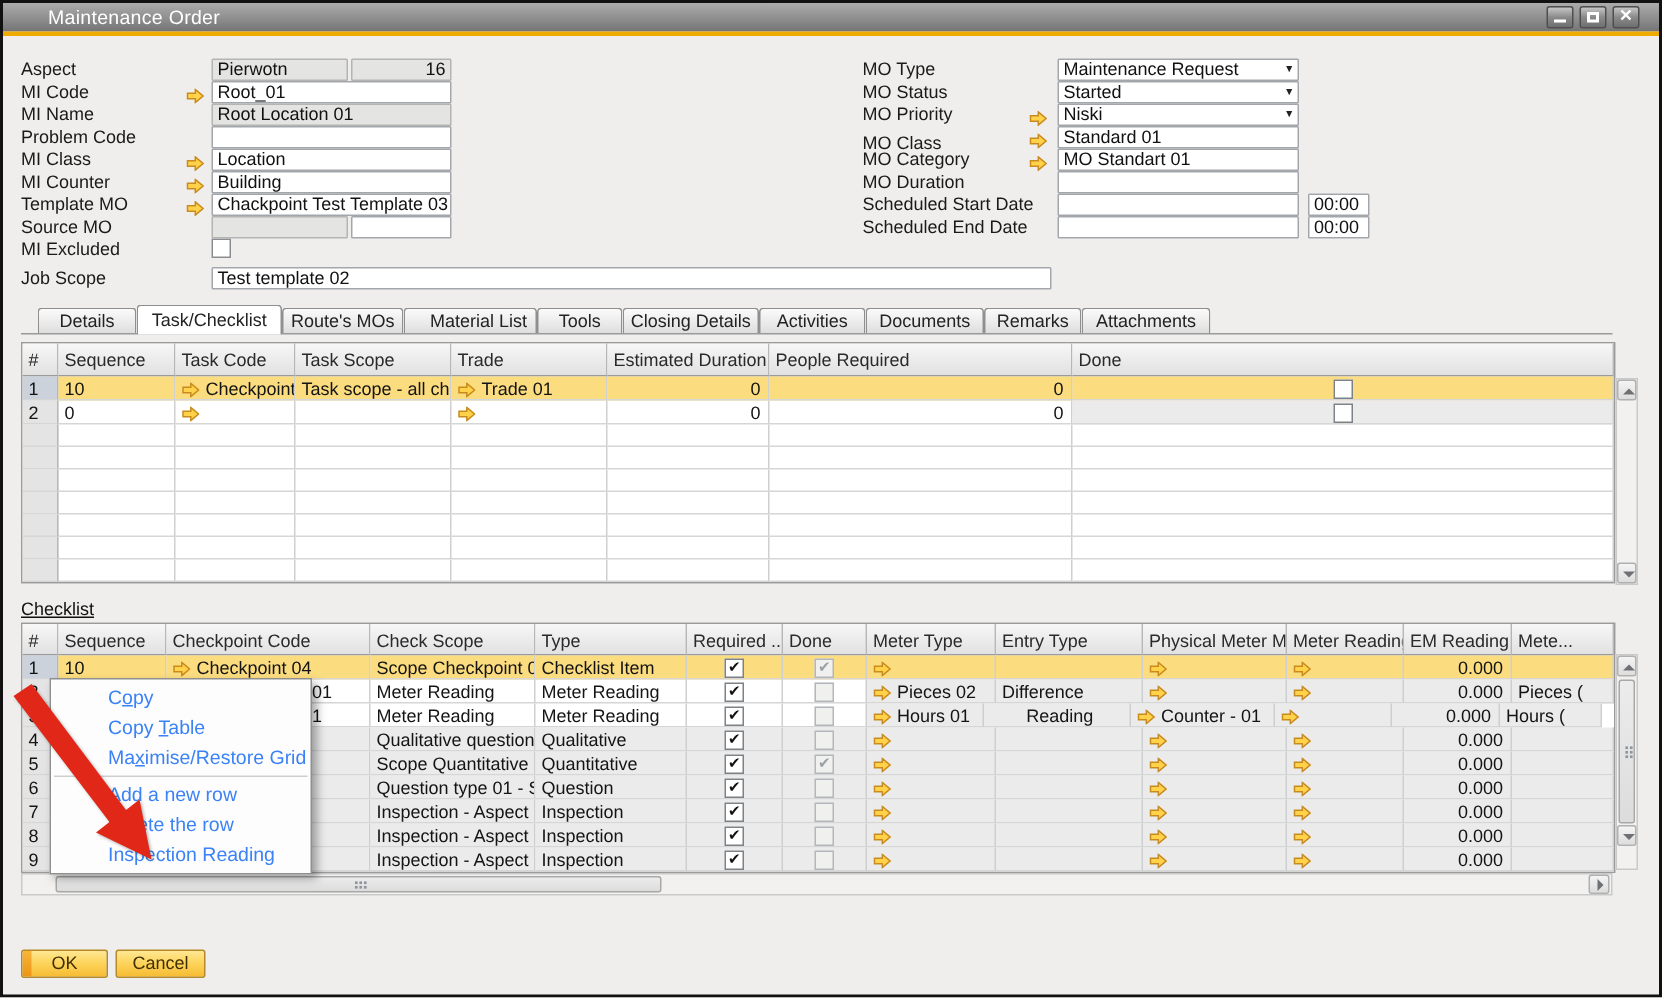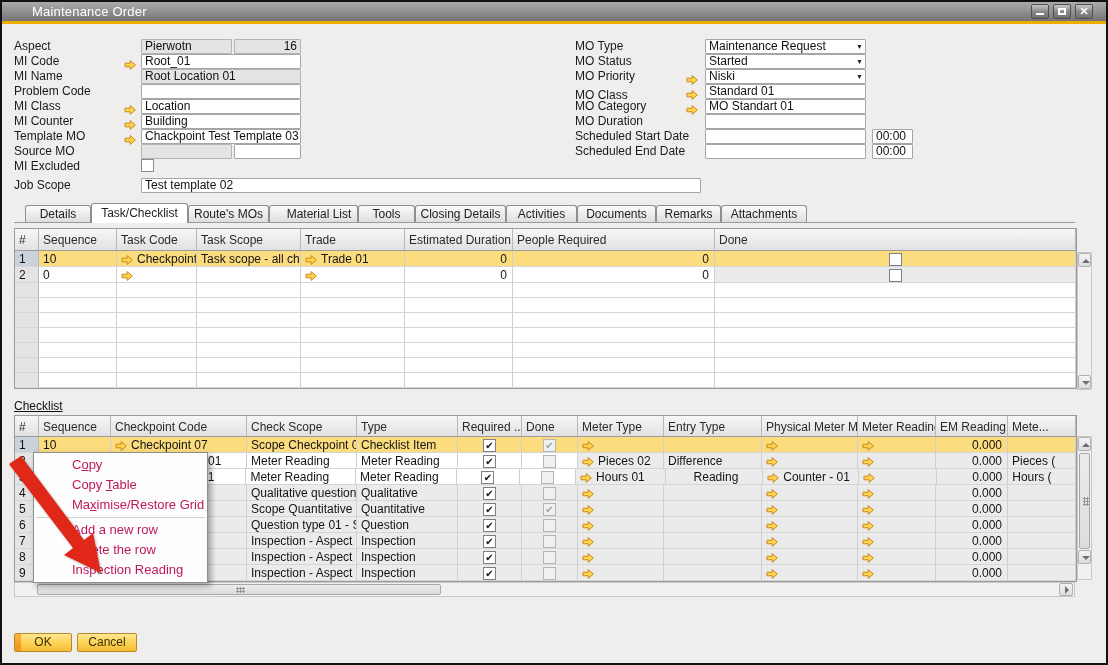--- a/index.html
+++ b/index.html
@@ -63,21 +63,21 @@
   .thumb{position:absolute;background:linear-gradient(#ececec,#dcdcdc);border:1px solid #a8a8a8;
     border-radius:2px;box-sizing:border-box;}
   .dots-h{position:absolute;width:9px;height:6px;
     background-image:radial-gradient(#8f959d 1px,transparent 1.2px);background-size:3px 3px;}
   .dots-v{position:absolute;width:6px;height:9px;
     background-image:radial-gradient(#8f959d 1px,transparent 1.2px);background-size:3px 3px;}
 
   
   .menu{position:absolute;left:33px;top:452px;width:175px;background:#fdfdfd;border:1px solid #8f8f8f;
     box-shadow:3px 3px 6px rgba(0,0,0,.35);z-index:50;padding:2px 0;box-sizing:border-box;}
-  .mi{height:20px;line-height:20px;padding-left:38px;font-size:13px;color:#be185d;white-space:nowrap;}
+  .mi{height:20px;line-height:20px;padding-left:38px;font-size:13px;color:#3b82f6;white-space:nowrap;}
   .msep{height:1px;background:#cfcfcf;margin:2px 2px;}
 
   
   .btn{position:absolute;height:19px;box-sizing:border-box;border:1px solid #b68a28;border-radius:2px;
     background:linear-gradient(#ffe793,#fdd55e 45%,#f6bc33);font-size:12px;color:#3f3000;
     text-align:center;line-height:17px;overflow:hidden;}
   .defstripe{position:absolute;left:0;top:0;width:6px;height:100%;background:linear-gradient(#f8b53a,#ee9414);}
   .btn .btext{position:relative;}
 
   .redarrow{position:absolute;left:0px;top:450px;z-index:60;filter:drop-shadow(1px 1px 1px rgba(0,0,0,.3));}
@@ -348,21 +348,21 @@
       </div>
       <div class="grow sel" style="height: 16px;">
         <div class="gcell rn" style="width: 24px; height: 16px;">1</div>
         <div class="gcell" style="width: 72px; height: 16px;">
           <span>10</span>
         </div>
         <div class="gcell" style="width: 136px; height: 16px;">
           <span class="linkarrow"><svg width="12" height="10" viewBox="0 0 12 10">
               <path d="M1 3.2 H6.2 V0.6 L11.4 5 L6.2 9.4 V6.8 H1 Z" fill="#FFD24A" stroke="#C98B1E" stroke-width="1"></path>
             </svg></span>
-          <span>Checkpoint 07</span>
+          <span>Checkpoint 04</span>
         </div>
         <div class="gcell" style="width: 110px; height: 16px;">
           <span>Scope Checkpoint 01</span>
         </div>
         <div class="gcell" style="width: 101px; height: 16px;">
           <span>Checklist Item</span>
         </div>
         <div class="gcell center" style="width: 64px; height: 16px;">
           <span class="cb cb-on">✔</span>
         </div>
@@ -445,21 +445,21 @@
         </div>
         <div class="gcell" style="width: 101px; height: 16px;">
           <span>Meter Reading</span>
         </div>
         <div class="gcell center" style="width: 64px; height: 16px;">
           <span class="cb cb-on">✔</span>
         </div>
         <div class="gcell center" style="width: 56px; height: 16px;">
           <span class="cb cb-dis-off"></span>
         </div>
-        <div class="gcell shade" style="width: 90px; height: 16px;">
+        <div class="gcell shade" style="width: 78px; height: 16px;">
           <span class="linkarrow"><svg width="12" height="10" viewBox="0 0 12 10">
               <path d="M1 3.2 H6.2 V0.6 L11.4 5 L6.2 9.4 V6.8 H1 Z" fill="#FFD24A" stroke="#C98B1E" stroke-width="1"></path>
             </svg></span>
           <span>Hours 01</span>
         </div>
         <div class="gcell shade" style="width: 98px; height: 16px; justify-content: center;">
           <span>Reading</span>
         </div>
         <div class="gcell shade" style="width: 96px; height: 16px;">
           <span class="linkarrow"><svg width="12" height="10" viewBox="0 0 12 10">

